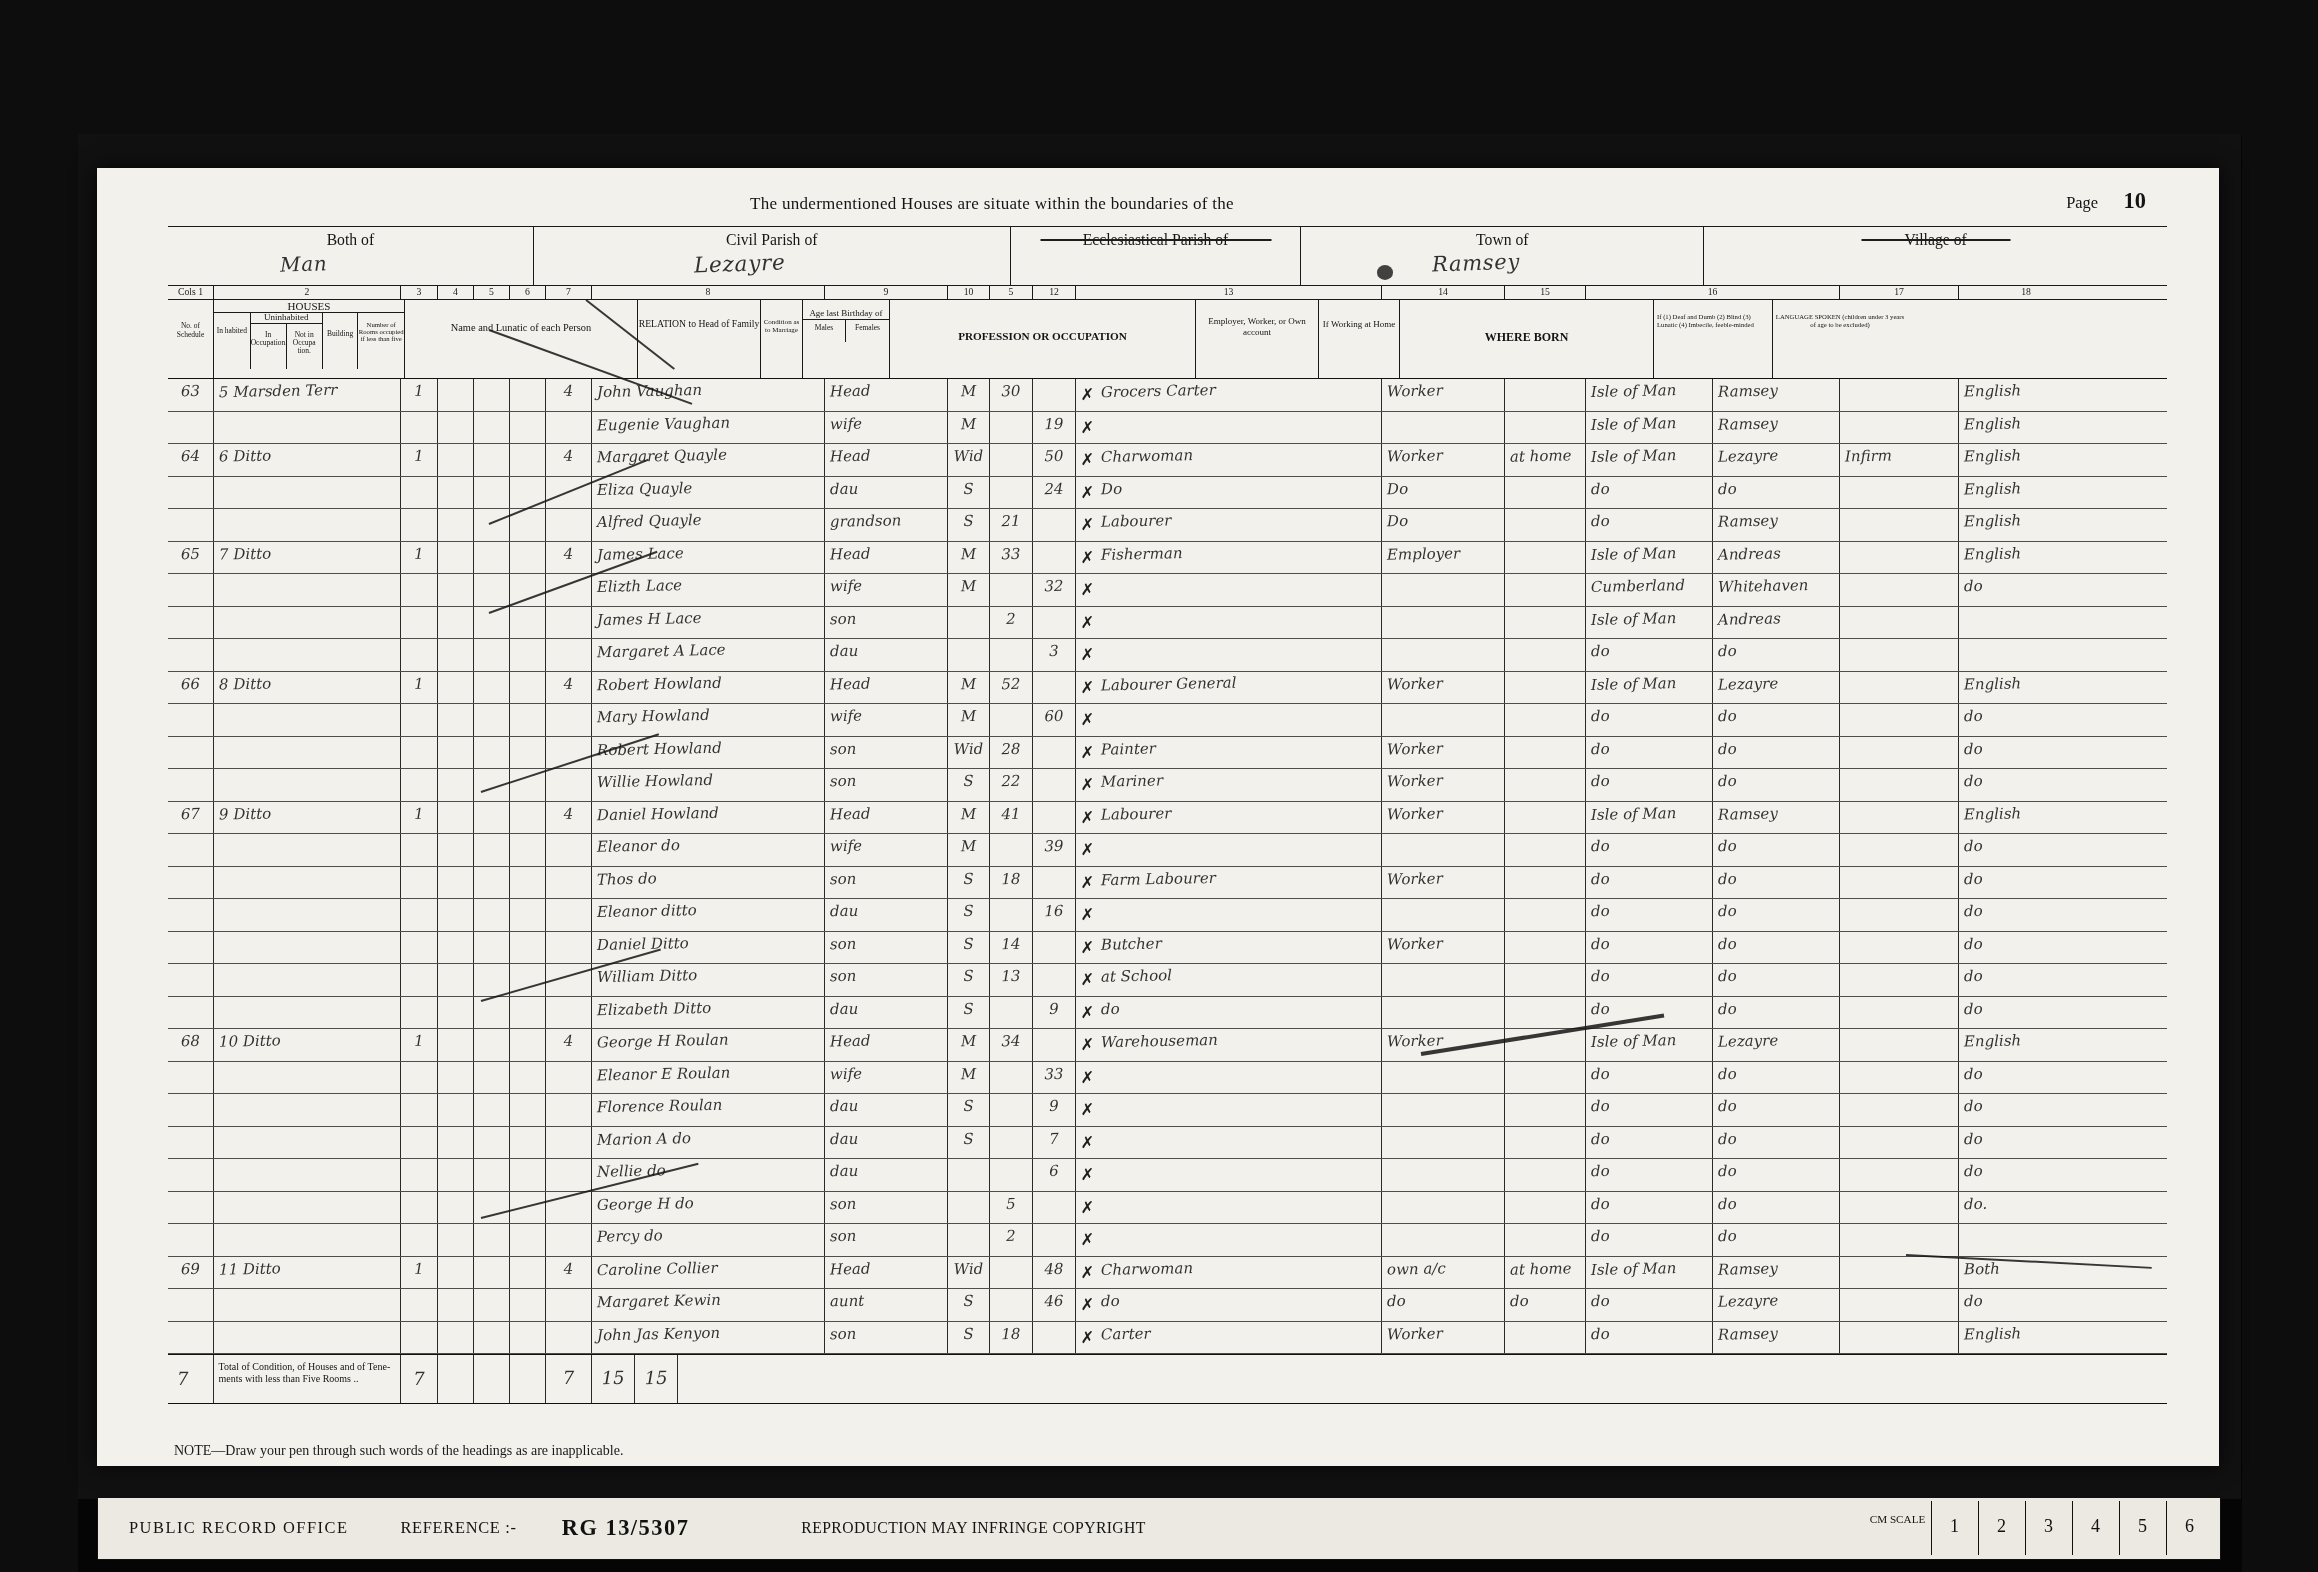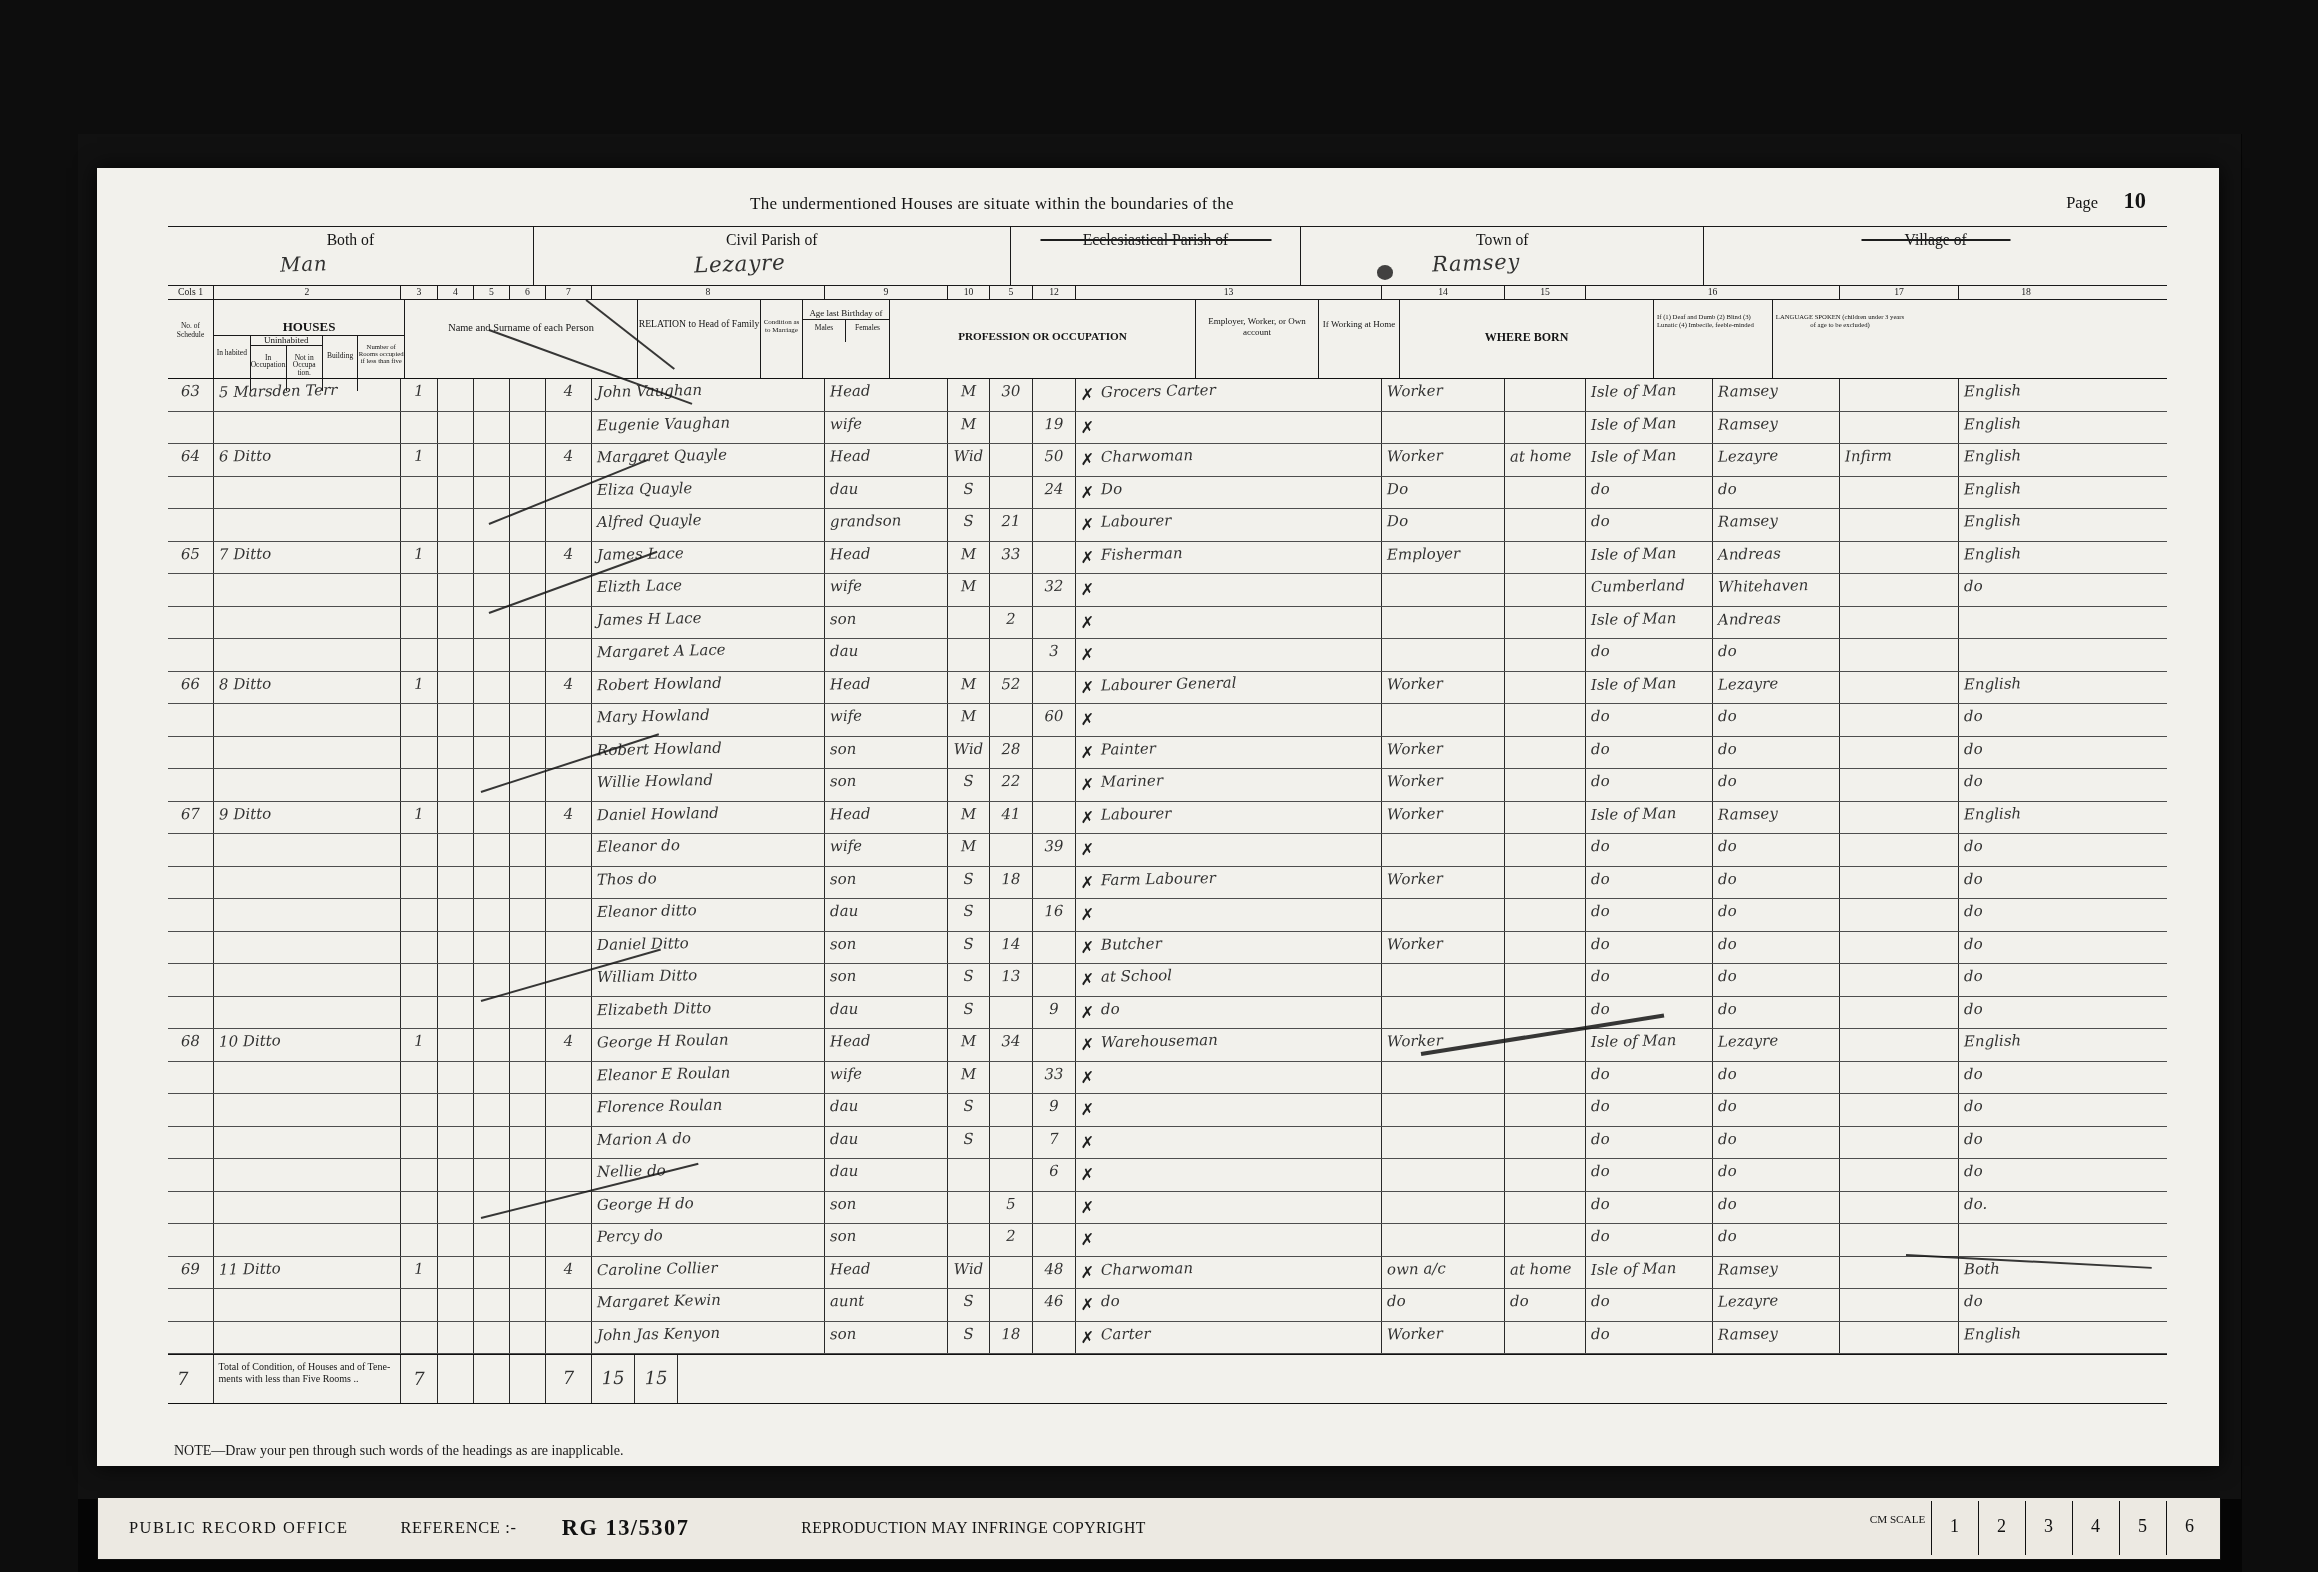--- a/index.html
+++ b/index.html
@@ -26,21 +26,21 @@
   
   .colsrow{display:flex;height:13.4px;border-bottom:1.1px solid #1a1a1a;}
   .colsrow div{border-right:1.1px solid #1a1a1a;box-sizing:border-box;font-size:9.7px;text-align:center;line-height:12.7px;color:#1a1a1a;}
   .colsrow div:last-child{border-right:none;}
 
   .hdr2{display:flex;height:78px;border-bottom:1.9px solid #111;}
   .hdr2 .c{border-right:1.1px solid #1a1a1a;box-sizing:border-box;position:relative;
            font-size:9.3px;text-align:center;color:#141414;padding:1.5px 0.7px;line-height:1.12;}
   .hdr2 .c:last-child{border-right:none;}
   .housesgrp{position:absolute;left:0;top:0;width:100%;}
-  .housesgrp .ttl{font-size:13px;font-weight:bold;border-bottom:0.9px solid #1a1a1a;margin-top:20px;}
+  .housesgrp .ttl{font-size:11px;font-weight:normal;border-bottom:0.9px solid #1a1a1a;}
   .housesgrp .ttl2{font-size:9px;border-bottom:0.9px solid #1a1a1a;}
   .subcols{display:flex;}
   .subcols .sc{border-right:0.9px solid #1a1a1a;box-sizing:border-box;font-size:8.2px;line-height:1.05;min-height:45px;}
   .subcols .sc:last-child{border-right:none;}
 
   
   .body{position:relative;}
   .row{display:flex;height:31.5px;border-bottom:0.8px solid #4e4e4e;}
   .row .c{border-right:1.1px solid #2a2a2a;box-sizing:border-box;position:relative;overflow:hidden;}
   .row .c:last-child{border-right:none;}
@@ -146,21 +146,21 @@
                 <div class="subcols">
                   <div class="sc" style="width:36px;font-size:7.5px;padding-top:7.5px;">In Occupation.</div>
                   <div class="sc" style="width:36px;font-size:7.5px;padding-top:7.5px;">Not in Occupa tion.</div>
                 </div>
               </div>
               <div class="sc" style="width:36px;font-size:7.5px;padding-top:16.4px;">Building</div>
               <div class="sc" style="width:46px;font-size:6.7px;padding-top:7.5px;">Number of Rooms occupied if less than five</div>
             </div>
           </div>
         </div>
-        <div class="c" style="width:233px;font-size:10.4px;padding-top:22.4px;">Name and Surname of each Person</div>
+        <div class="c" style="width:233px;font-size:10.4px;padding-top:22.4px;">Name and Lunatic of each Person</div>
         <div class="c" style="width:123px;font-size:9.7px;padding-top:19.4px;">RELATION to Head of Family</div>
         <div class="c" style="width:42px;font-size:7px;padding-top:19.4px;">Condition as to Marriage</div>
         <div class="c" style="width:87px;padding:0;">
           <div class="housesgrp">
             <div class="ttl2" style="padding-top:9px;line-height:1.1;">Age last Birthday of</div>
             <div class="subcols">
               <div class="sc" style="width:43px;font-size:7.5px;padding-top:4.5px;min-height:22.4px;">Males</div>
               <div class="sc" style="width:43px;font-size:7.5px;padding-top:4.5px;min-height:22.4px;">Females</div>
             </div>
           </div>

